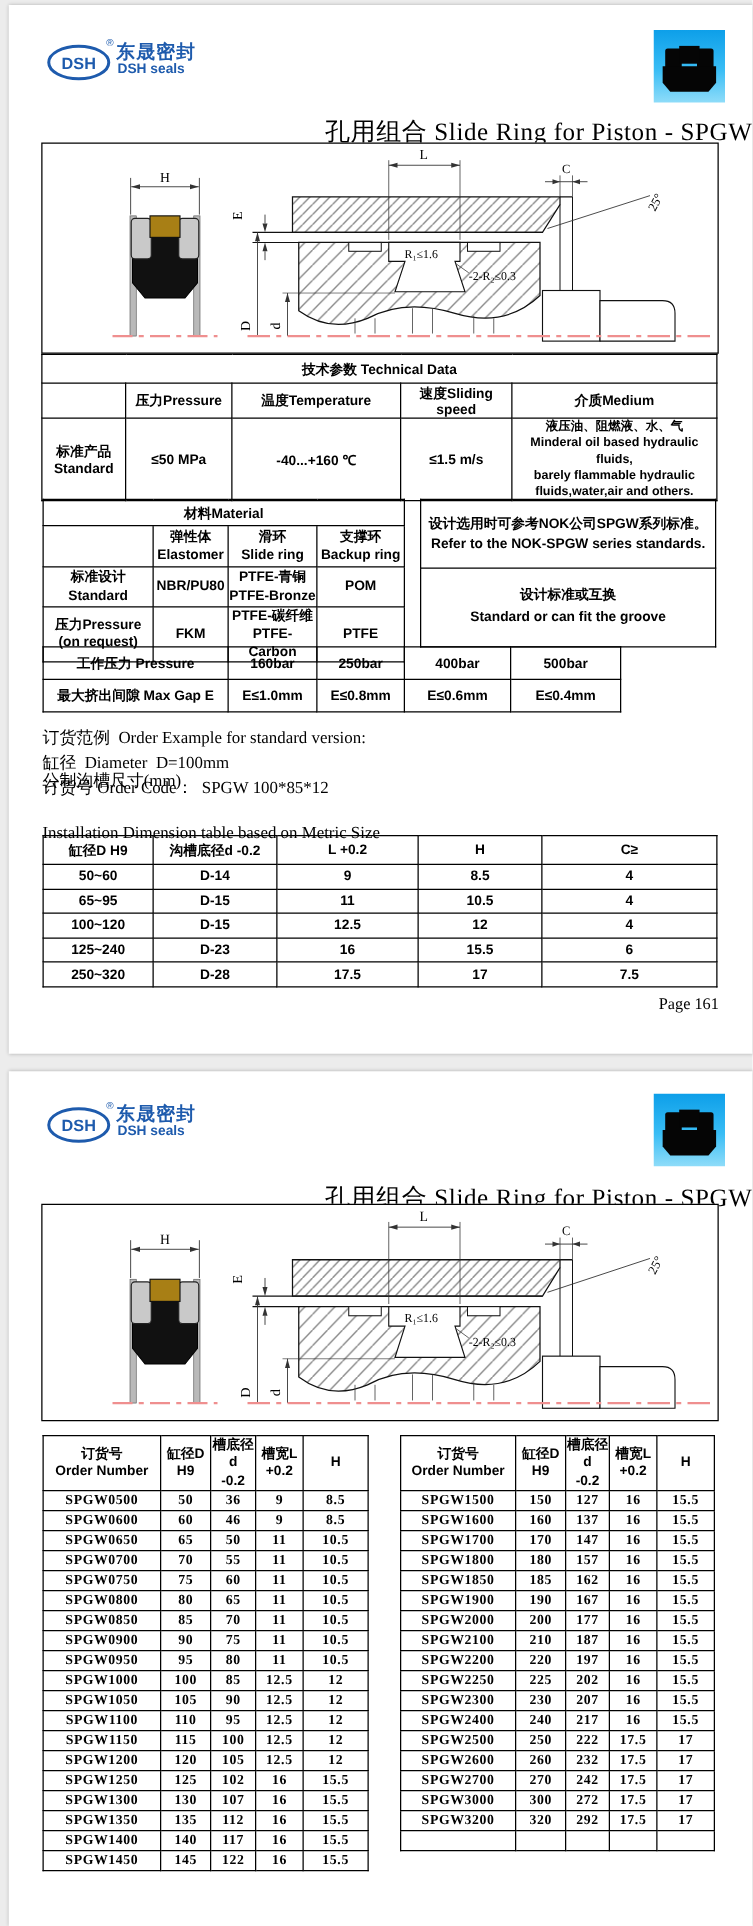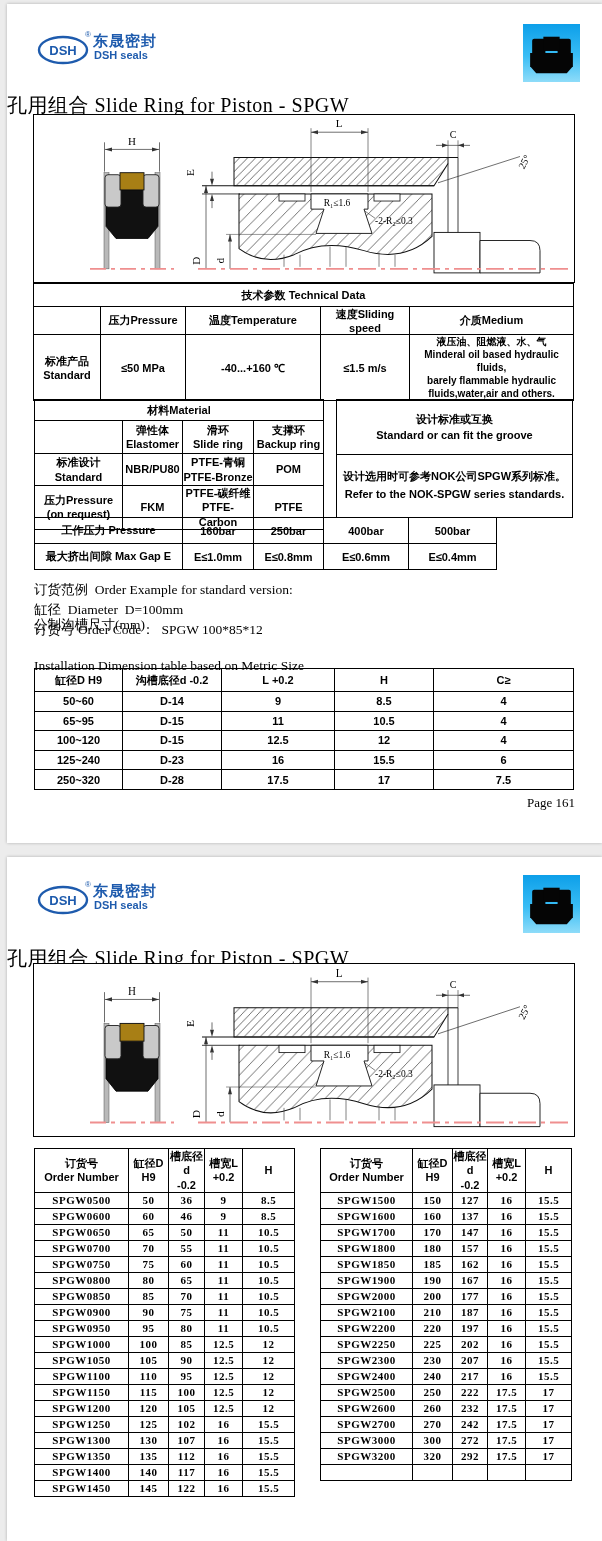--- a/index.html
+++ b/index.html
@@ -17,21 +17,21 @@
   .logo{width:150px;height:38px;}
   .logo svg{position:absolute;left:0;top:2px;}
   .logo-cn{position:absolute;left:56px;top:-1px;font-size:15px;font-weight:bold;color:#1e5bad;letter-spacing:1px;}
   .logo-en{position:absolute;left:57px;top:16px;font-size:11px;font-weight:bold;color:#1e5bad;}
   .logo-reg{position:absolute;left:48px;top:-3px;font-size:8px;color:#1e5bad;}
 
   
   .seal-icon{width:57px;height:58px;background:linear-gradient(180deg,#0d9fe9 0%,#39bdf5 55%,#8edcf9 100%);}
   .seal-icon svg{width:100%;height:100%;}
 
-  .title{width:100%;text-align:left;font-family:"Liberation Serif",serif;font-size:20px;letter-spacing:.5px;}
+  .title{width:100%;text-align:right;font-family:"Liberation Serif",serif;font-size:20px;letter-spacing:.5px;}
 
   .draw-box{border:1px solid #000;background:#fff;}
   .draw-box svg{display:block;width:100%;height:100%;}
 
   table.grid{border-collapse:collapse;table-layout:fixed;}
   table.grid td,table.grid th{border:1px solid #000;text-align:center;vertical-align:middle;
     white-space:pre-line;overflow:hidden;padding:0;font-weight:bold;}
 
   .tech{font-size:11px;}
   .tech tr:nth-child(1) td{height:22px;}
@@ -243,26 +243,26 @@
       <td>PTFE-碳纤维
 PTFE-Carbon</td>
       <td>PTFE</td>
     </tr>
   </tbody>
     </table>
 
   <table class="abs grid design" style="left:329px;top:395px;width:237px;">
     <tbody>
         <tr>
+          <td>设计选用时可参考NOK公司SPGW系列标准。
+Refer to the NOK-SPGW series standards.</td>
+        </tr>
+    <tr>
           <td>设计标准或互换
 Standard or can fit the groove</td>
-        </tr>
-    <tr>
-          <td>设计选用时可参考NOK公司SPGW系列标准。
-Refer to the NOK-SPGW series standards.</td>
         </tr>
   </tbody>
     </table>
 
   <table class="abs grid pressure" style="left:27px;top:513px;width:462px;">
     <colgroup>
         <col style="width:148px">
         <col style="width:71px">
         <col style="width:70px">
         <col style="width:85px">

